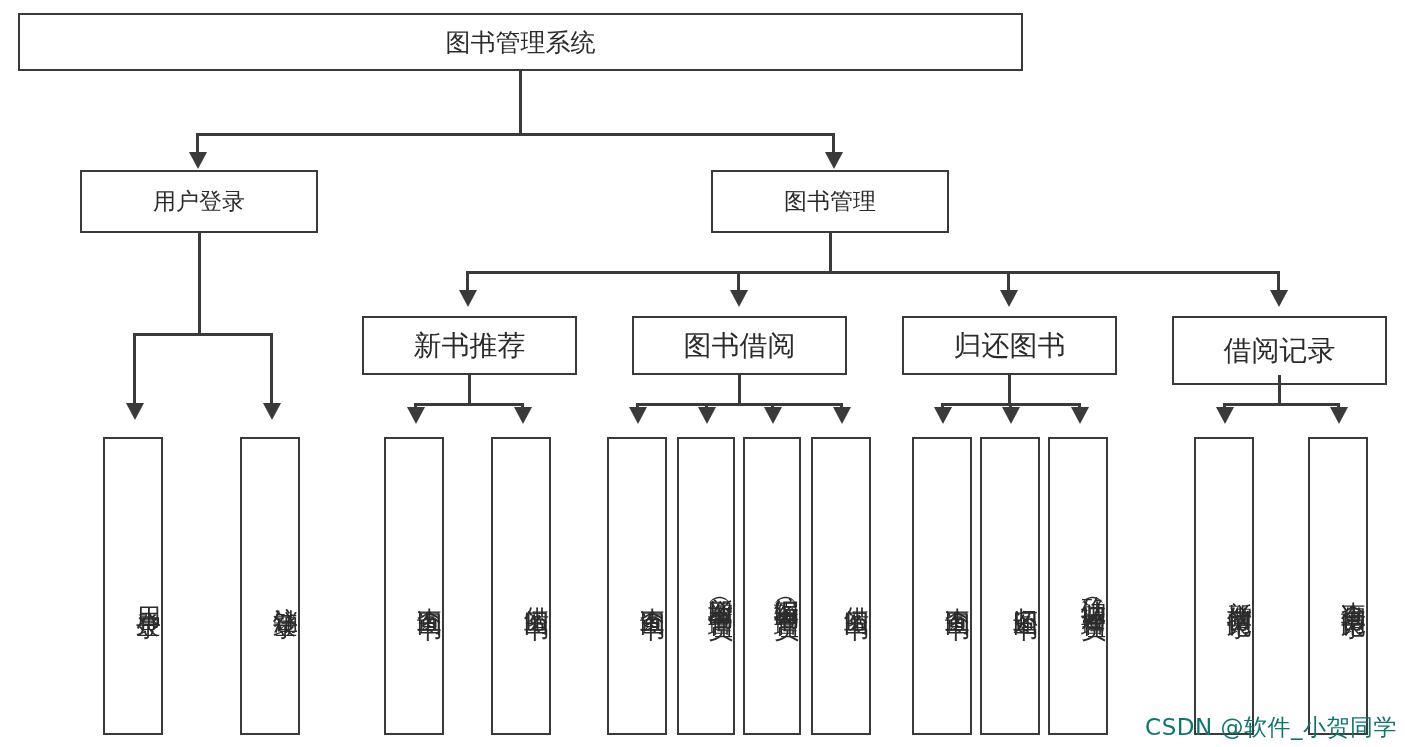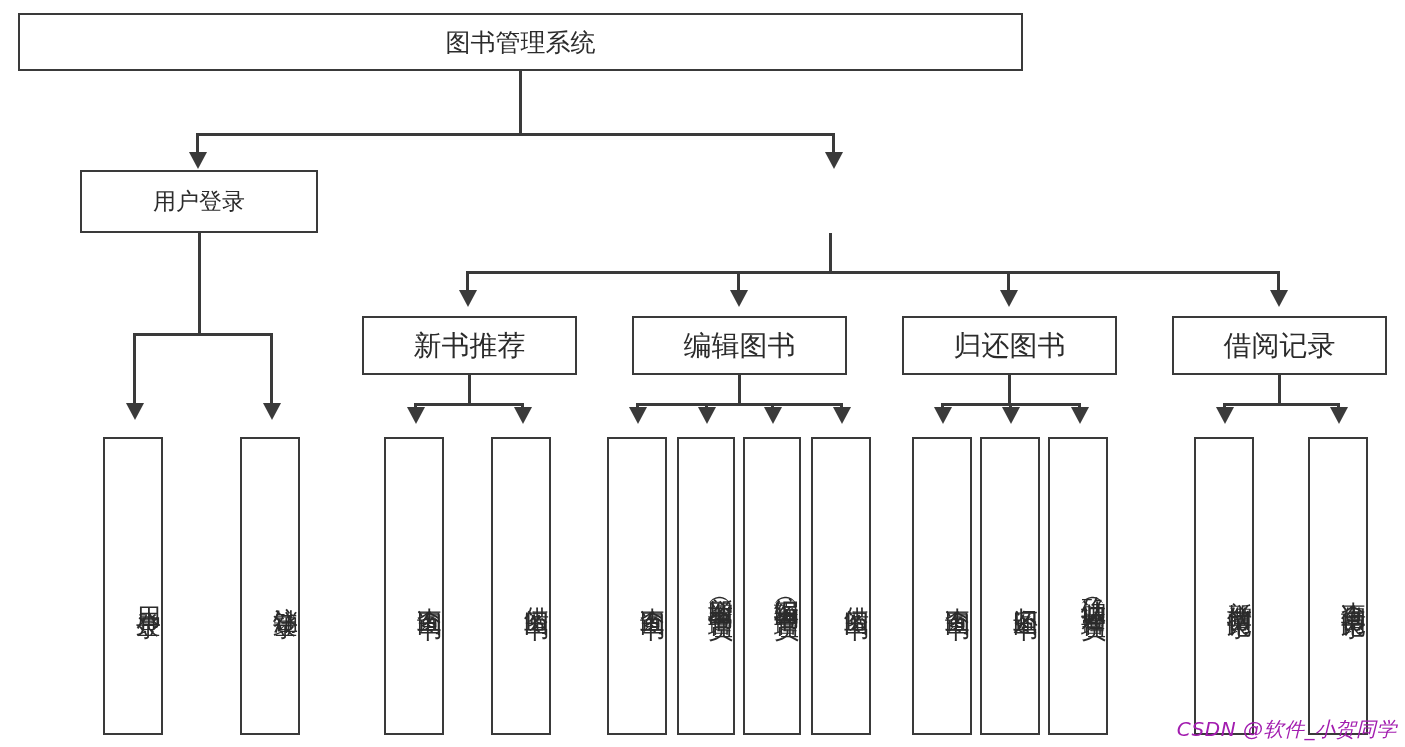--- a/index.html
+++ b/index.html
@@ -58,25 +58,24 @@
     width:0;height:0;
     border-left:9px solid transparent;
     border-right:9px solid transparent;
     border-top:17px solid #3a3a3a;
   }
   
   #watermark{
     position:absolute;
     right:8px;
     bottom:4px;
-    font-size:20px;
-    color:#a21caf;
+    font-size:23px;
+    color:#0f766e;
     letter-spacing:0.5px;
     user-select:none;
-    font-style:italic;
   }
 </style>
 </head>
 <body>
 
 <div id="canvas">
 
   <div class="node root" style="left:18px;top:13px;width:1005px;height:58px;">
     <span class="label">图书管理系统</span>
   </div>
@@ -85,20 +84,23 @@
 
   <div class="hline" style="left:196px;top:133px;width:638px;"></div>
 
   <div class="vline" style="left:196px;top:133px;height:22px;"></div>
   <div class="arrow" style="left:189px;top:152px;"></div>
   <div class="vline" style="left:832px;top:133px;height:22px;"></div>
   <div class="arrow" style="left:825px;top:152px;"></div>
 
   <div class="node lvl1" style="left:80px;top:170px;width:238px;height:63px;">
     <span class="label">用户登录</span>
+  </div>
+  <div class="node lvl1" style="left:711px;top:170px;width:238px;height:63px;">
+    <span class="label">图书管理</span>
   </div>
 
   <div class="vline" style="left:198px;top:233px;height:102px;"></div>
   <div class="hline" style="left:133px;top:333px;width:140px;"></div>
   <div class="vline" style="left:133px;top:333px;height:72px;"></div>
   <div class="arrow" style="left:126px;top:403px;"></div>
   <div class="vline" style="left:270px;top:333px;height:72px;"></div>
   <div class="arrow" style="left:263px;top:403px;"></div>
 
   <div class="vline" style="left:829px;top:233px;height:40px;"></div>
@@ -109,26 +111,26 @@
   <div class="arrow" style="left:730px;top:290px;"></div>
   <div class="vline" style="left:1007px;top:271px;height:22px;"></div>
   <div class="arrow" style="left:1000px;top:290px;"></div>
   <div class="vline" style="left:1277px;top:271px;height:22px;"></div>
   <div class="arrow" style="left:1270px;top:290px;"></div>
 
   <div class="node lvl2" style="left:362px;top:316px;width:215px;height:59px;">
     <span class="label">新书推荐</span>
   </div>
   <div class="node lvl2" style="left:632px;top:316px;width:215px;height:59px;">
-    <span class="label">编辑图书</span>
+    <span class="label">图书借阅</span>
   </div>
   <div class="node lvl2" style="left:902px;top:316px;width:215px;height:59px;">
     <span class="label">归还图书</span>
   </div>
-  <div class="node lvl2" style="left:1172px;top:316px;width:215px;height:59px;">
+  <div class="node lvl2" style="left:1172px;top:316px;width:215px;height:69px;">
     <span class="label">借阅记录</span>
   </div>
 
   <div class="vline" style="left:468px;top:375px;height:30px;"></div>
   <div class="hline" style="left:414px;top:403px;width:110px;"></div>
   <div class="vline" style="left:414px;top:403px;height:8px;"></div>
   <div class="arrow" style="left:407px;top:407px;"></div>
   <div class="vline" style="left:521px;top:403px;height:8px;"></div>
   <div class="arrow" style="left:514px;top:407px;"></div>
 

